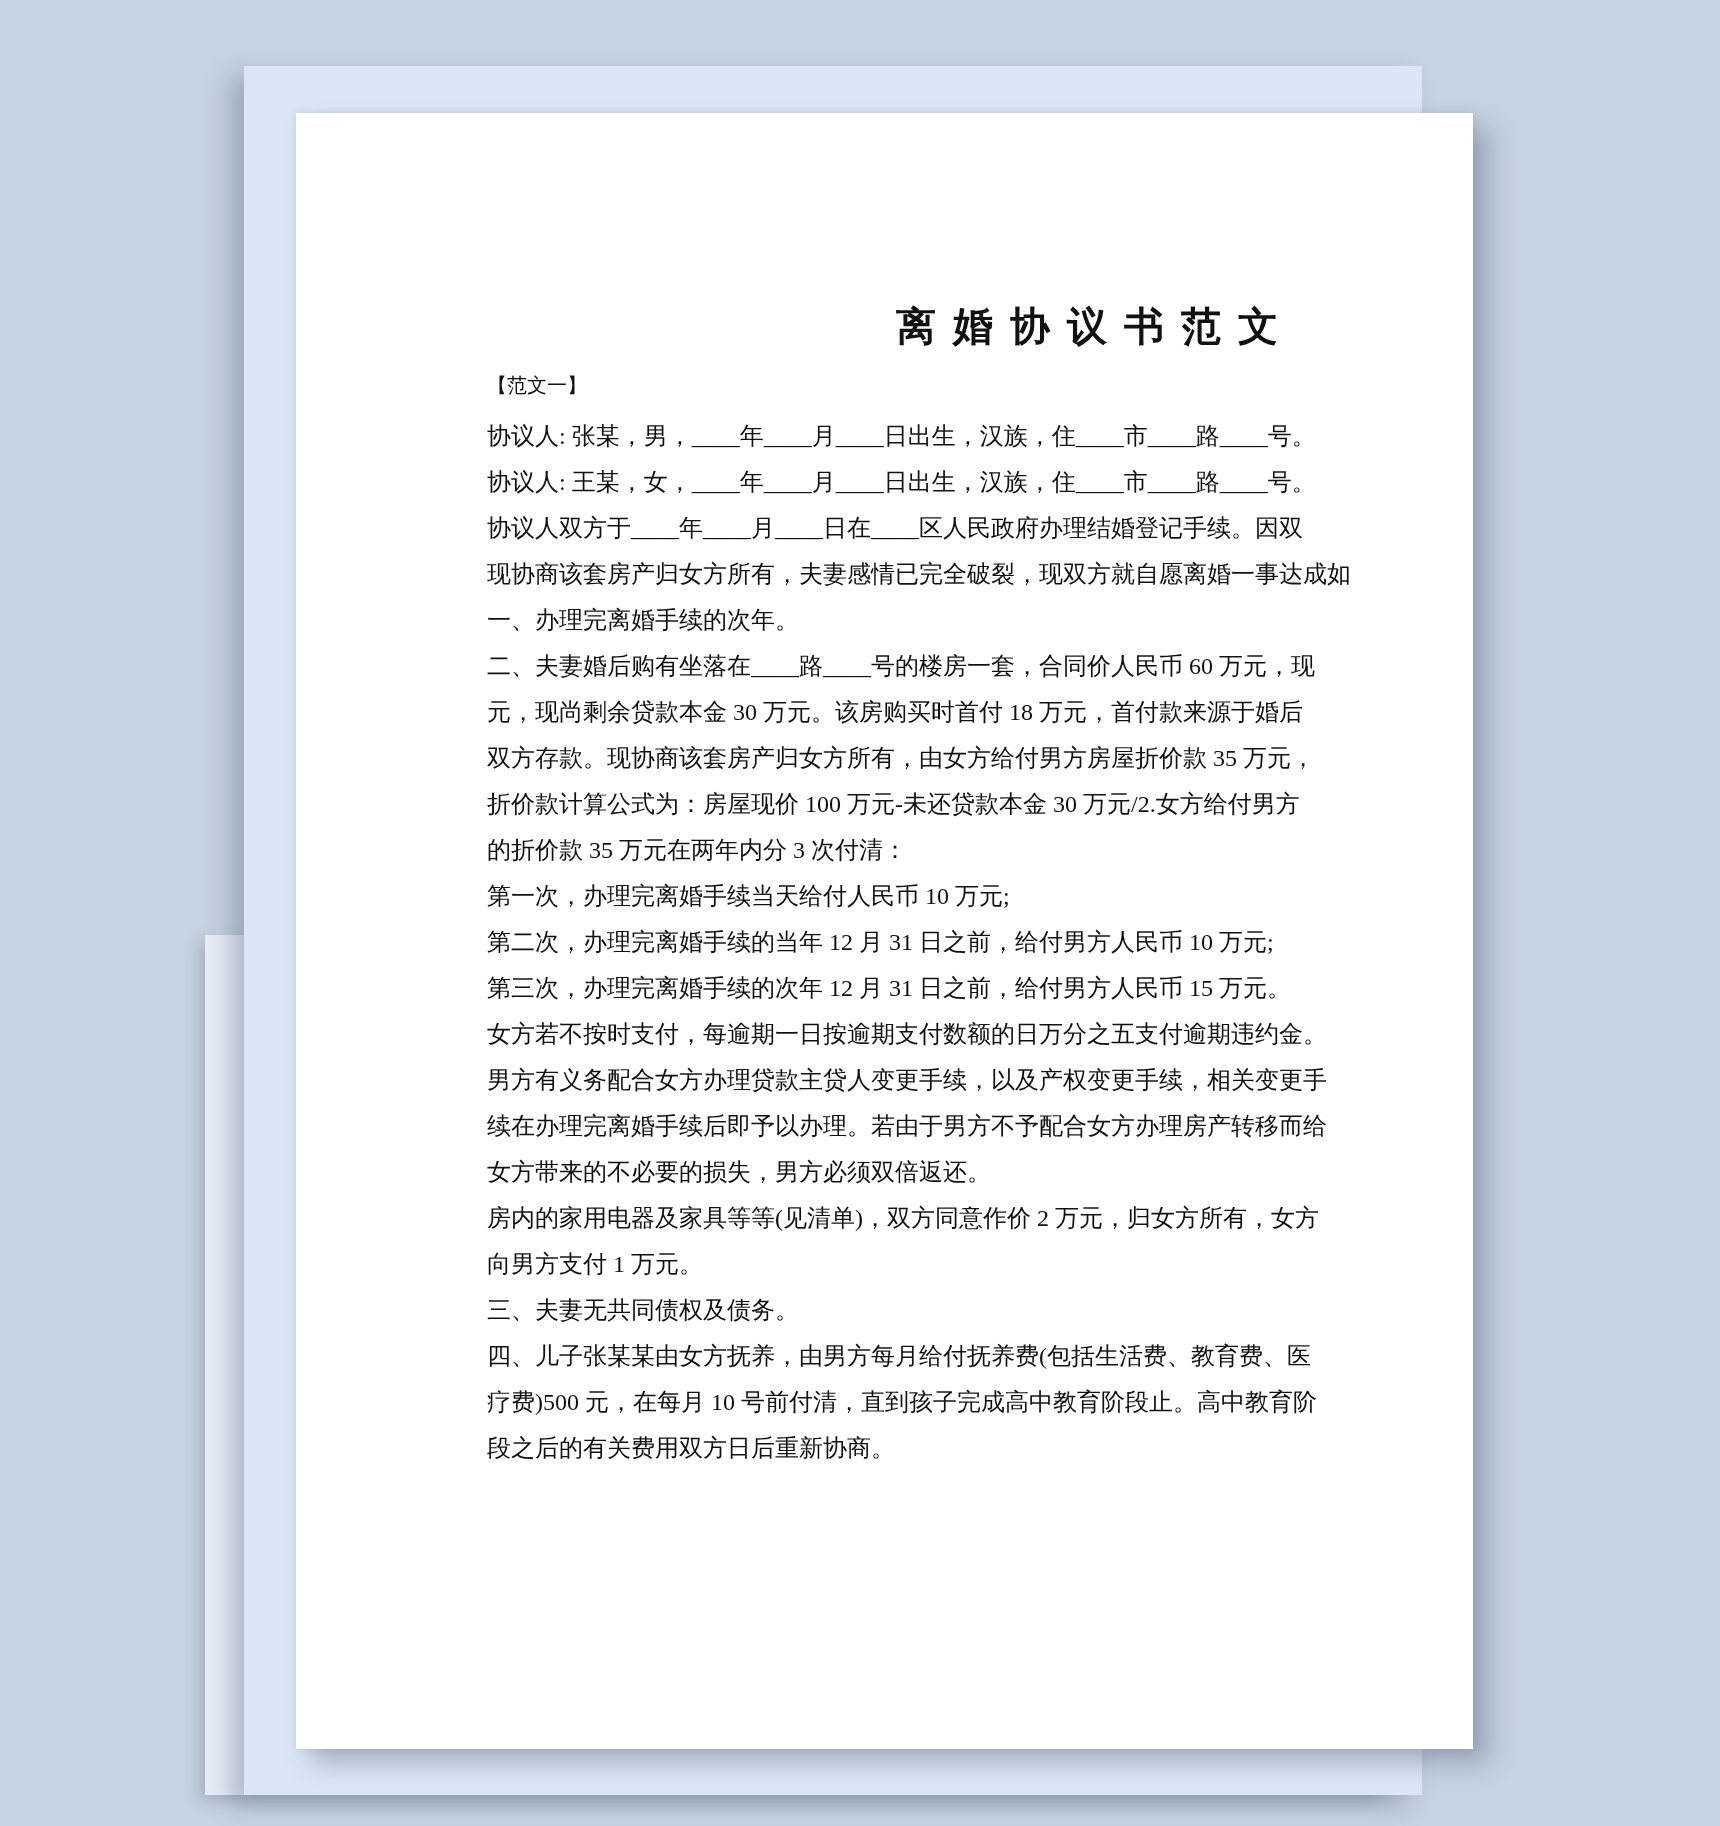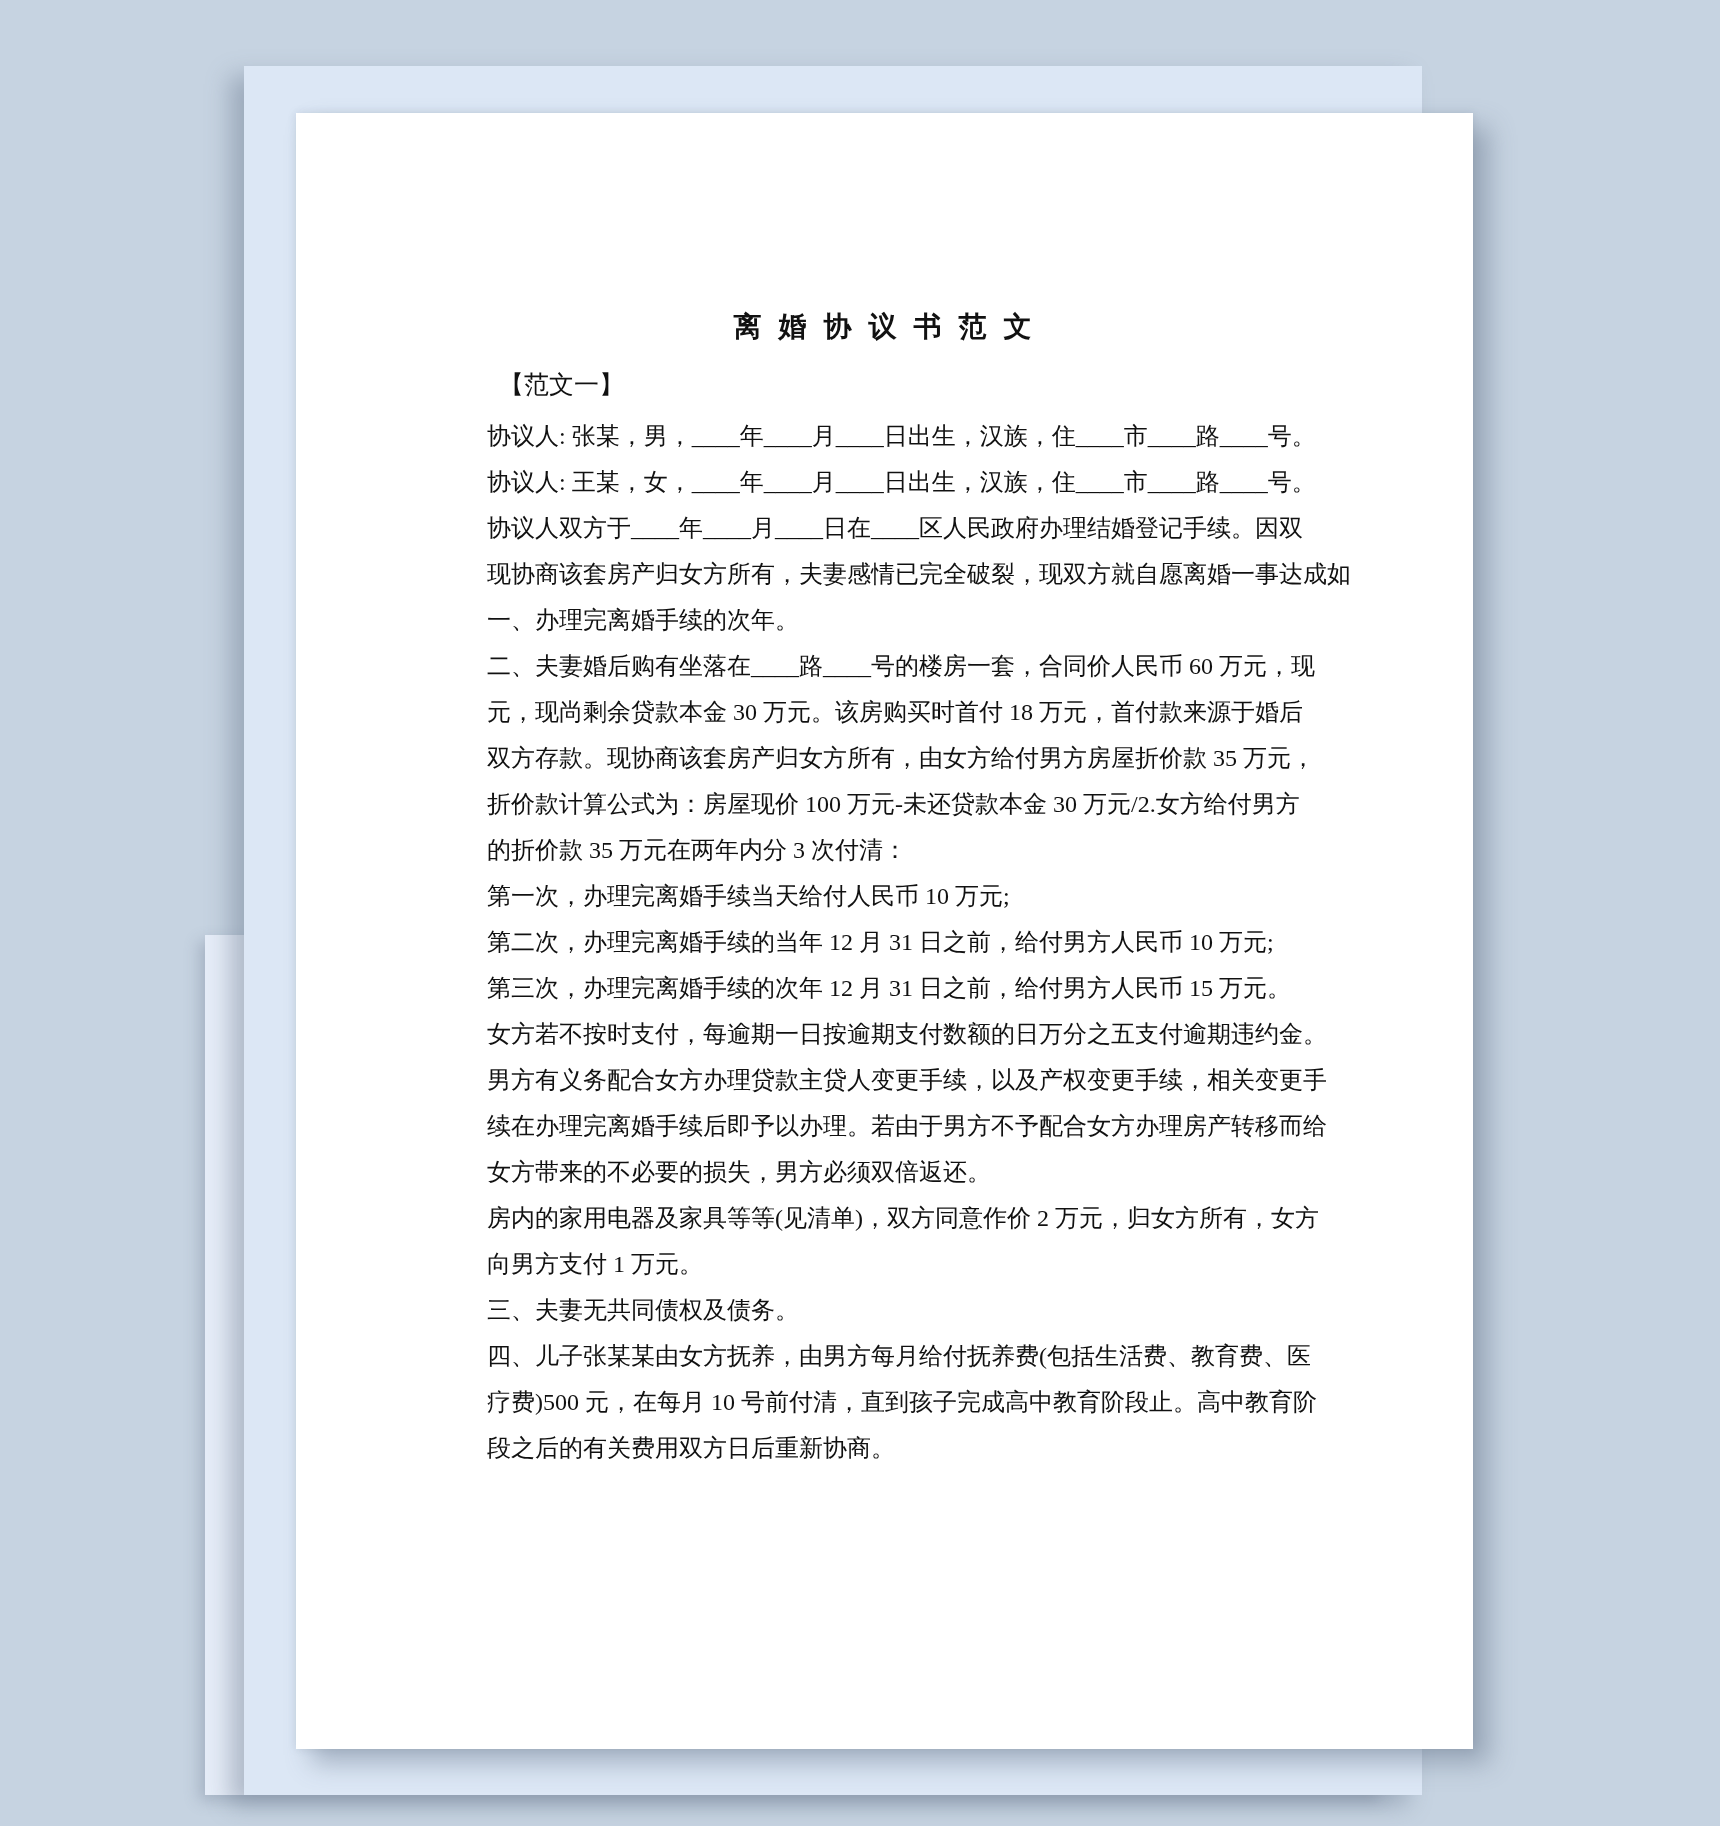--- a/index.html
+++ b/index.html
@@ -45,34 +45,33 @@
     box-shadow: 16px 14px 24px rgba(96, 110, 133, 0.45), 0 0 8px rgba(96, 110, 133, 0.18);
     z-index: 3;
     box-sizing: border-box;
     overflow: hidden;
   }
   .page-inner {
     padding: 190px 178px 0 191px;
   }
   .doc-title {
     margin: 0;
-    font-size: 28px;
+    font-size: 40px;
     line-height: 48px;
     font-weight: bold;
     letter-spacing: 17px;
-    text-align: center;
+    text-align: right;
     white-space: nowrap;
   }
   .doc-section-label {
     margin-top: 11px;
-    font-size: 25px;
+    font-size: 20px;
     line-height: 46px;
     height: 46px;
     white-space: nowrap;
-    margin-left: 12px;
   }
   .doc-body {
     margin-top: 5px;
   }
   .doc-line {
     font-size: 24px;
     line-height: 46px;
     height: 46px;
     white-space: nowrap;
   }

